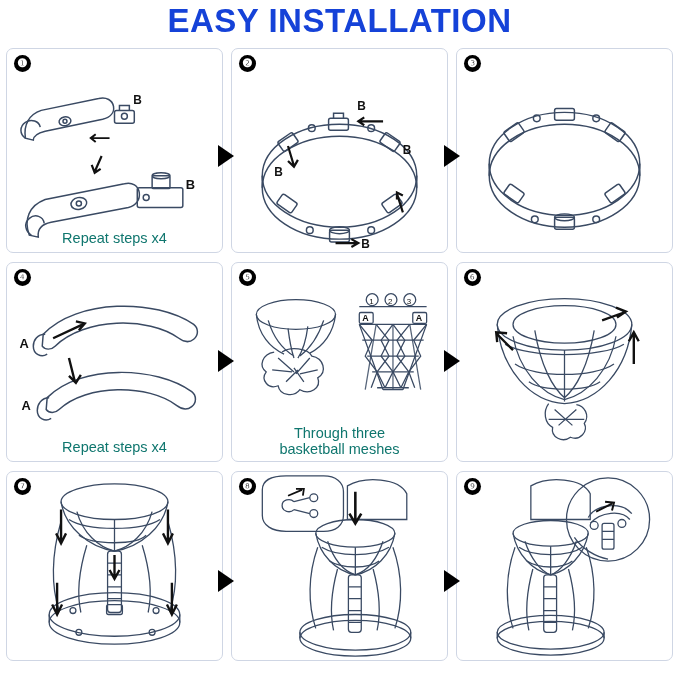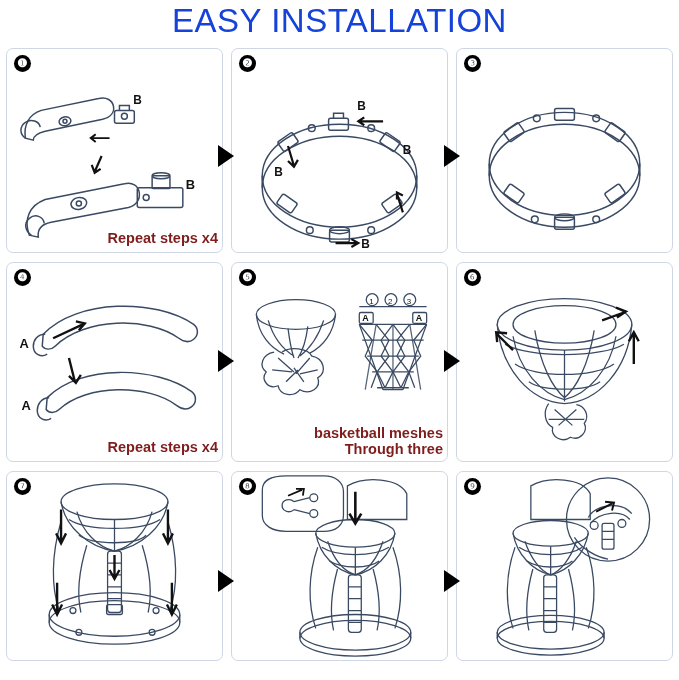--- a/index.html
+++ b/index.html
@@ -13,21 +13,21 @@
     position: relative;
     width: 679px; height: 680px;
     background: #ffffff;
     overflow: hidden;
   }
   #title {
     position: absolute;
     top: 2px; left: 0; width: 679px;
     text-align: center;
     font-size: 33px;
-    font-weight: normal;
+    font-weight: bold;
     letter-spacing: 0.5px;
     color: #1542d8;
     font-family: "Liberation Sans", sans-serif;
   }
   .grid {
     position: absolute;
     top: 48px; left: 6px;
     width: 667px;
     height: 624px;
     display: grid;
@@ -53,24 +53,24 @@
     font-weight: bold;
     line-height: 17px;
     text-align: center;
     font-family: "Liberation Sans", sans-serif;
     z-index: 5;
   }
   .caption {
     position: absolute;
     left: 0; right: 0;
     bottom: 6px;
-    text-align: right;
+    text-align: center;
     font-size: 14.5px;
-    font-weight: bold;
-    color: #7f1d1d;
+    font-weight: normal;
+    color: #0f766e;
     line-height: 1.12;
     padding: 0 4px;
     font-family: "Liberation Sans", sans-serif;
   }
   .caption.two-line { bottom: 4px; }
   .art { position: absolute; inset: 0; }
   .art svg { width: 100%; height: 100%; display: block; }
 
   
   .gap-arrow {
@@ -238,22 +238,22 @@
             <path d="M145 62 L134 128 M162 62 L162 128 M179 62 L190 128" stroke-opacity="0.85"></path>
             <path d="M131 78 L193 78 M136 94 L188 94 M141 110 L183 110 M146 126 L178 126"></path>
             <path d="M128 62 L141 78 L134 94 L146 110 L140 126"></path>
             <path d="M196 62 L183 78 L190 94 L178 110 L184 126"></path>
             <path d="M145 62 L158 78 L150 94 L162 110 L154 126 M162 62 L174 78 L166 94 L178 110 L170 126"></path>
             <path d="M162 62 L150 78 L158 94 L146 110 L154 126 M179 62 L166 78 L174 94 L162 110 L170 126"></path>
           </g>
         </svg>
       </div>
       <div class="caption two-line">
+        <div>Through three</div>
         <div>basketball meshes</div>
-        <div>Through three</div>
       </div>
     </div>
 
     <div class="panel">
       <div class="step-num">❻</div>
       <div class="art">
         <svg viewBox="0 0 216 200" xmlns="http://www.w3.org/2000/svg" fill="none" stroke="#3a4a63" stroke-width="1.3">
 
           <ellipse cx="108" cy="62" rx="68" ry="26"></ellipse>
           <path d="M40 62 C 44 108, 74 140, 108 142 C 142 140, 172 108, 176 62"></path>

